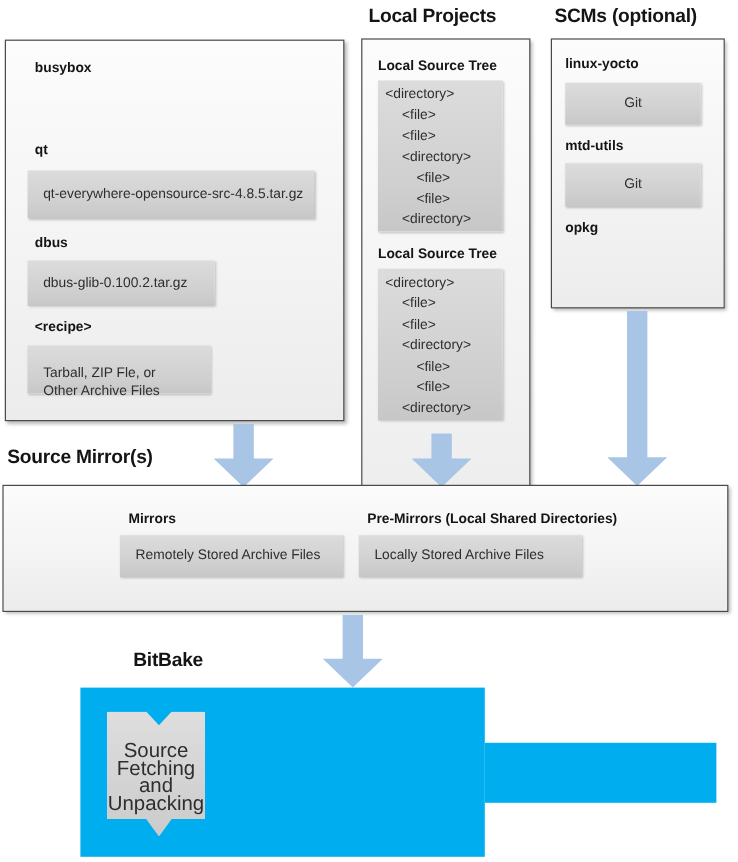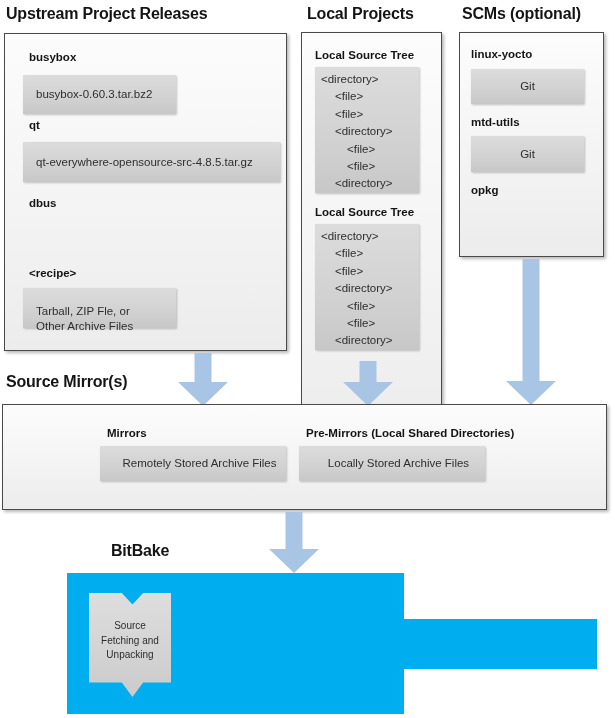--- a/index.html
+++ b/index.html
@@ -45,44 +45,43 @@
     position:absolute; width:50px; background:#a8c5e6;
     clip-path:polygon(33% 0, 67% 0, 67% calc(100% - 24px), 100% calc(100% - 24px),
                       50% 100%, 0 calc(100% - 24px), 33% calc(100% - 24px));
   }
   .cyan { position:absolute; background:#00aeef; }
   .banner {
     position:absolute; left:89px; top:593px; width:82px; height:104px;
     background:linear-gradient(180deg,#dedede,#cbcbcb);
     clip-path:polygon(0 0, 40% 0, 53% 11%, 66% 0, 100% 0, 100% 86%,
                       66% 86%, 53% 100%, 40% 86%, 0 86%);
-    font-size:10px; color:#2e2e2e; text-align:center;
+    font-size:17px; color:#2e2e2e; text-align:center;
     white-space:pre-line; line-height:14.5px; padding-top:26px;
     box-sizing:border-box;
   }
 </style>
 </head>
 <body>
 
 <div id="canvas">
 
-  <div class="heading" style="left:6px; top:5px;">Upstream Project Releases</div>
   <div class="heading" style="left:307px; top:5px;">Local Projects</div>
   <div class="heading" style="left:462px; top:5px;">SCMs (optional)</div>
   <div class="heading" style="left:6px; top:373px;">Source Mirror(s)</div>
   <div class="heading" style="left:71px; top:542px;margin-left:40px;">BitBake</div>
 
   <div class="panel" style="left:4px; top:33px; width:283px; height:318px;">
     <div class="lbl" style="left:24px; top:17px;">busybox</div>
-    <div class="gbox padded" style="left:18px; top:41px; width:153px; height:39px; line-height:39px;">busybox-0.60.3.tar.bz2</div>
 
     <div class="lbl" style="left:24px; top:85px;">qt</div>
-    <div class="gbox padded" style="left:18px; top:108px; width:257px; height:40px; line-height:40px;">qt-everywhere-opensource-src-4.8.5.tar.gz</div>
+    <div class="gbox padded" style="left:18px; top:108px; width:239px; height:40px; line-height:40px;">qt-everywhere-opensource-src-4.8.5.tar.gz</div>
 
     <div class="lbl" style="left:24px; top:163px;">dbus</div>
+    <div class="gbox padded" style="left:18px; top:183px; width:156px; height:38px; line-height:38px;">dbus-glib-0.100.2.tar.gz</div>
 
     <div class="lbl" style="left:24px; top:233px;">&lt;recipe&gt;</div>
     <div class="gbox padded multiline" style="left:18px; top:254px; width:153px; height:40px;">Tarball, ZIP Fle, or
 Other Archive Files</div>
   </div>
 
   <div class="panel" style="left:301px; top:32px; width:141px; height:413px;">
     <div class="lbl" style="left:13px; top:16px;">Local Source Tree</div>
     <div class="gbox tree" style="left:13px; top:34px; width:104px; height:126px;">
       <div class="ind0">&lt;directory&gt;</div>
@@ -113,21 +112,21 @@
     <div class="lbl" style="left:11px; top:83px;">mtd-utils</div>
     <div class="gbox center" style="left:11px; top:103px; width:113px; height:36px; line-height:36px;">Git</div>
 
     <div class="lbl" style="left:11px; top:151px;">opkg</div>
   </div>
 
   <div class="arrow" style="left:178px; top:353px; height:53px;"></div>
   <div class="arrow" style="left:343px; top:361px; height:45px;"></div>
   <div class="arrow" style="left:506px; top:259px; height:146px;"></div>
 
-  <div class="panel" style="left:2px; top:404px; width:605px; height:106px;text-align:center;">
+  <div class="panel" style="left:2px; top:404px; width:605px; height:106px;">
     <div class="lbl" style="left:104px; top:22px;">Mirrors</div>
     <div class="gbox padded" style="left:97px; top:41px; width:186px; height:35px; line-height:35px;">Remotely Stored Archive Files</div>
 
     <div class="lbl" style="left:303px; top:22px;">Pre-Mirrors (Local Shared Directories)</div>
     <div class="gbox padded" style="left:296px; top:41px; width:186px; height:35px; line-height:35px;">Locally Stored Archive Files</div>
   </div>
 
   <div class="arrow" style="left:269px; top:512px; height:61px;"></div>
 
   <div class="cyan" style="left:67px; top:573px; width:337px; height:141px;"></div>

